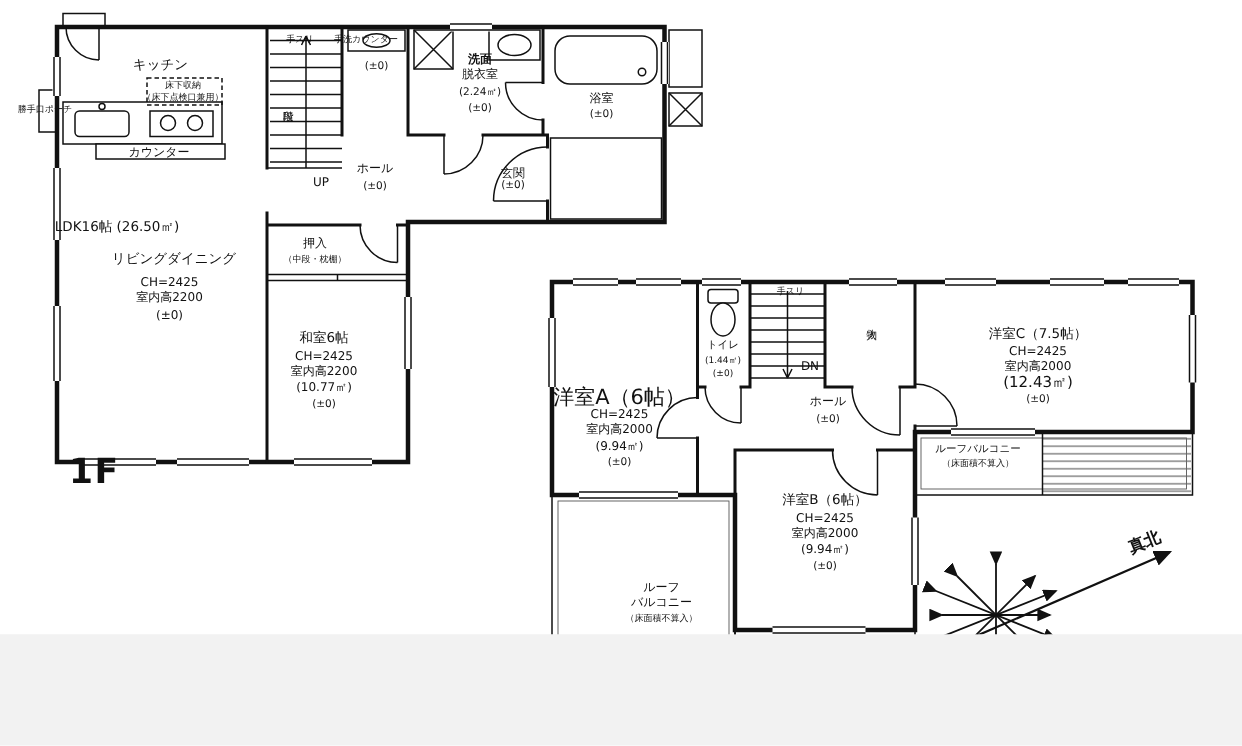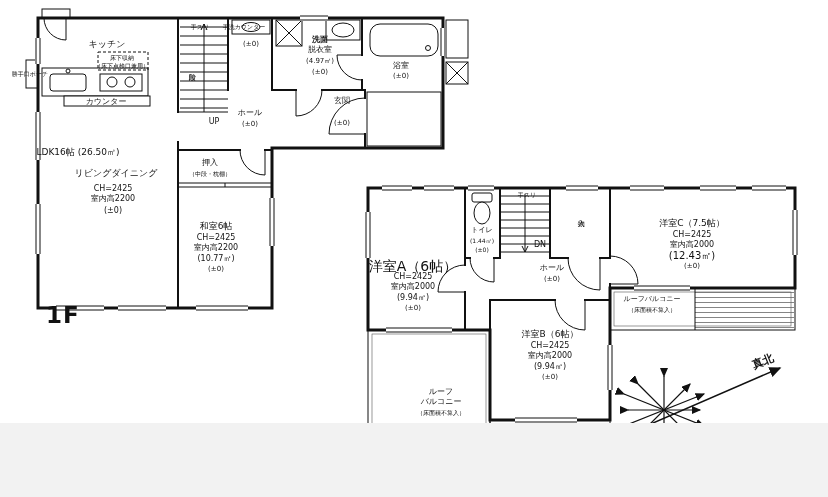--- a/index.html
+++ b/index.html
@@ -275,27 +275,27 @@
       <div class="plan-label" style="left: 113px; top: 189px; font-size: 8px; transform: translate(-50%, -50%);">CH=2425</div>
       <div class="plan-label" style="left: 113px; top: 199px; font-size: 8px; transform: translate(-50%, -50%);">室内高2200</div>
       <div class="plan-label" style="left: 113px; top: 211px; font-size: 8px; transform: translate(-50%, -50%);">(±0)</div>
       <div class="plan-label" style="left: 191px; top: 68px; font-size: 7px; transform: translate(-50%, -50%); writing-mode: vertical-rl;">階段</div>
       <div class="plan-label" style="left: 187px; top: 122px; font-size: 8px; transform: translate(-50%, -50%); margin-left: 27px;">UP</div>
       <div class="plan-label" style="left: 200px; top: 27px; font-size: 6px; transform: translate(-50%, -50%);">手スリ</div>
       <div class="plan-label" style="left: 244px; top: 27px; font-size: 6px; transform: translate(-50%, -50%);">手洗カウンター</div>
       <div class="plan-label" style="left: 251px; top: 45px; font-size: 7px; transform: translate(-50%, -50%);">(±0)</div>
       <div class="plan-label" style="left: 320px; top: 40px; font-size: 8px; transform: translate(-50%, -50%); font-weight: bold;">洗面</div>
       <div class="plan-label" style="left: 320px; top: 50px; font-size: 8px; transform: translate(-50%, -50%);">脱衣室</div>
-      <div class="plan-label" style="left: 320px; top: 62px; font-size: 7px; transform: translate(-50%, -50%);">(4.97㎡)</div>
+      <div class="plan-label" style="left: 320px; top: 62px; font-size: 7px; transform: translate(-50%, -50%);">(2.24㎡)</div>
       <div class="plan-label" style="left: 320px; top: 73px; font-size: 7px; transform: translate(-50%, -50%);">(±0)</div>
       <div class="plan-label" style="left: 401px; top: 66px; font-size: 8px; transform: translate(-50%, -50%);">浴室</div>
       <div class="plan-label" style="left: 401px; top: 77px; font-size: 7px; transform: translate(-50%, -50%);">(±0)</div>
       <div class="plan-label" style="left: 250px; top: 113px; font-size: 8px; transform: translate(-50%, -50%);">ホール</div>
       <div class="plan-label" style="left: 250px; top: 125px; font-size: 7px; transform: translate(-50%, -50%);">(±0)</div>
-      <div class="plan-label" style="left: 342px; top: 101px; font-size: 8px; transform: translate(-50%, -50%);">玄関</div>
+      <div class="plan-label" style="left: 342px; top: 116px; font-size: 8px; transform: translate(-50%, -50%);">玄関</div>
       <div class="plan-label" style="left: 342px; top: 124px; font-size: 7px; transform: translate(-50%, -50%);">(±0)</div>
       <div class="plan-label" style="left: 210px; top: 163px; font-size: 8px; transform: translate(-50%, -50%);">押入</div>
       <div class="plan-label" style="left: 210px; top: 174px; font-size: 6px; transform: translate(-50%, -50%);">（中段・枕棚）</div>
       <div class="plan-label" style="left: 216px; top: 227px; font-size: 9px; transform: translate(-50%, -50%);">和室6帖</div>
       <div class="plan-label" style="left: 216px; top: 238px; font-size: 8px; transform: translate(-50%, -50%);">CH=2425</div>
       <div class="plan-label" style="left: 216px; top: 248px; font-size: 8px; transform: translate(-50%, -50%);">室内高2200</div>
       <div class="plan-label" style="left: 216px; top: 259px; font-size: 8px; transform: translate(-50%, -50%);">(10.77㎡)</div>
       <div class="plan-label" style="left: 216px; top: 270px; font-size: 7px; transform: translate(-50%, -50%);">(±0)</div>
       <div class="plan-label" style="left: 413px; top: 266px; font-size: 14px; transform: translate(-50%, -50%);">洋室A（6帖）</div>
       <div class="plan-label" style="left: 413px; top: 277px; font-size: 8px; transform: translate(-50%, -50%);">CH=2425</div>

